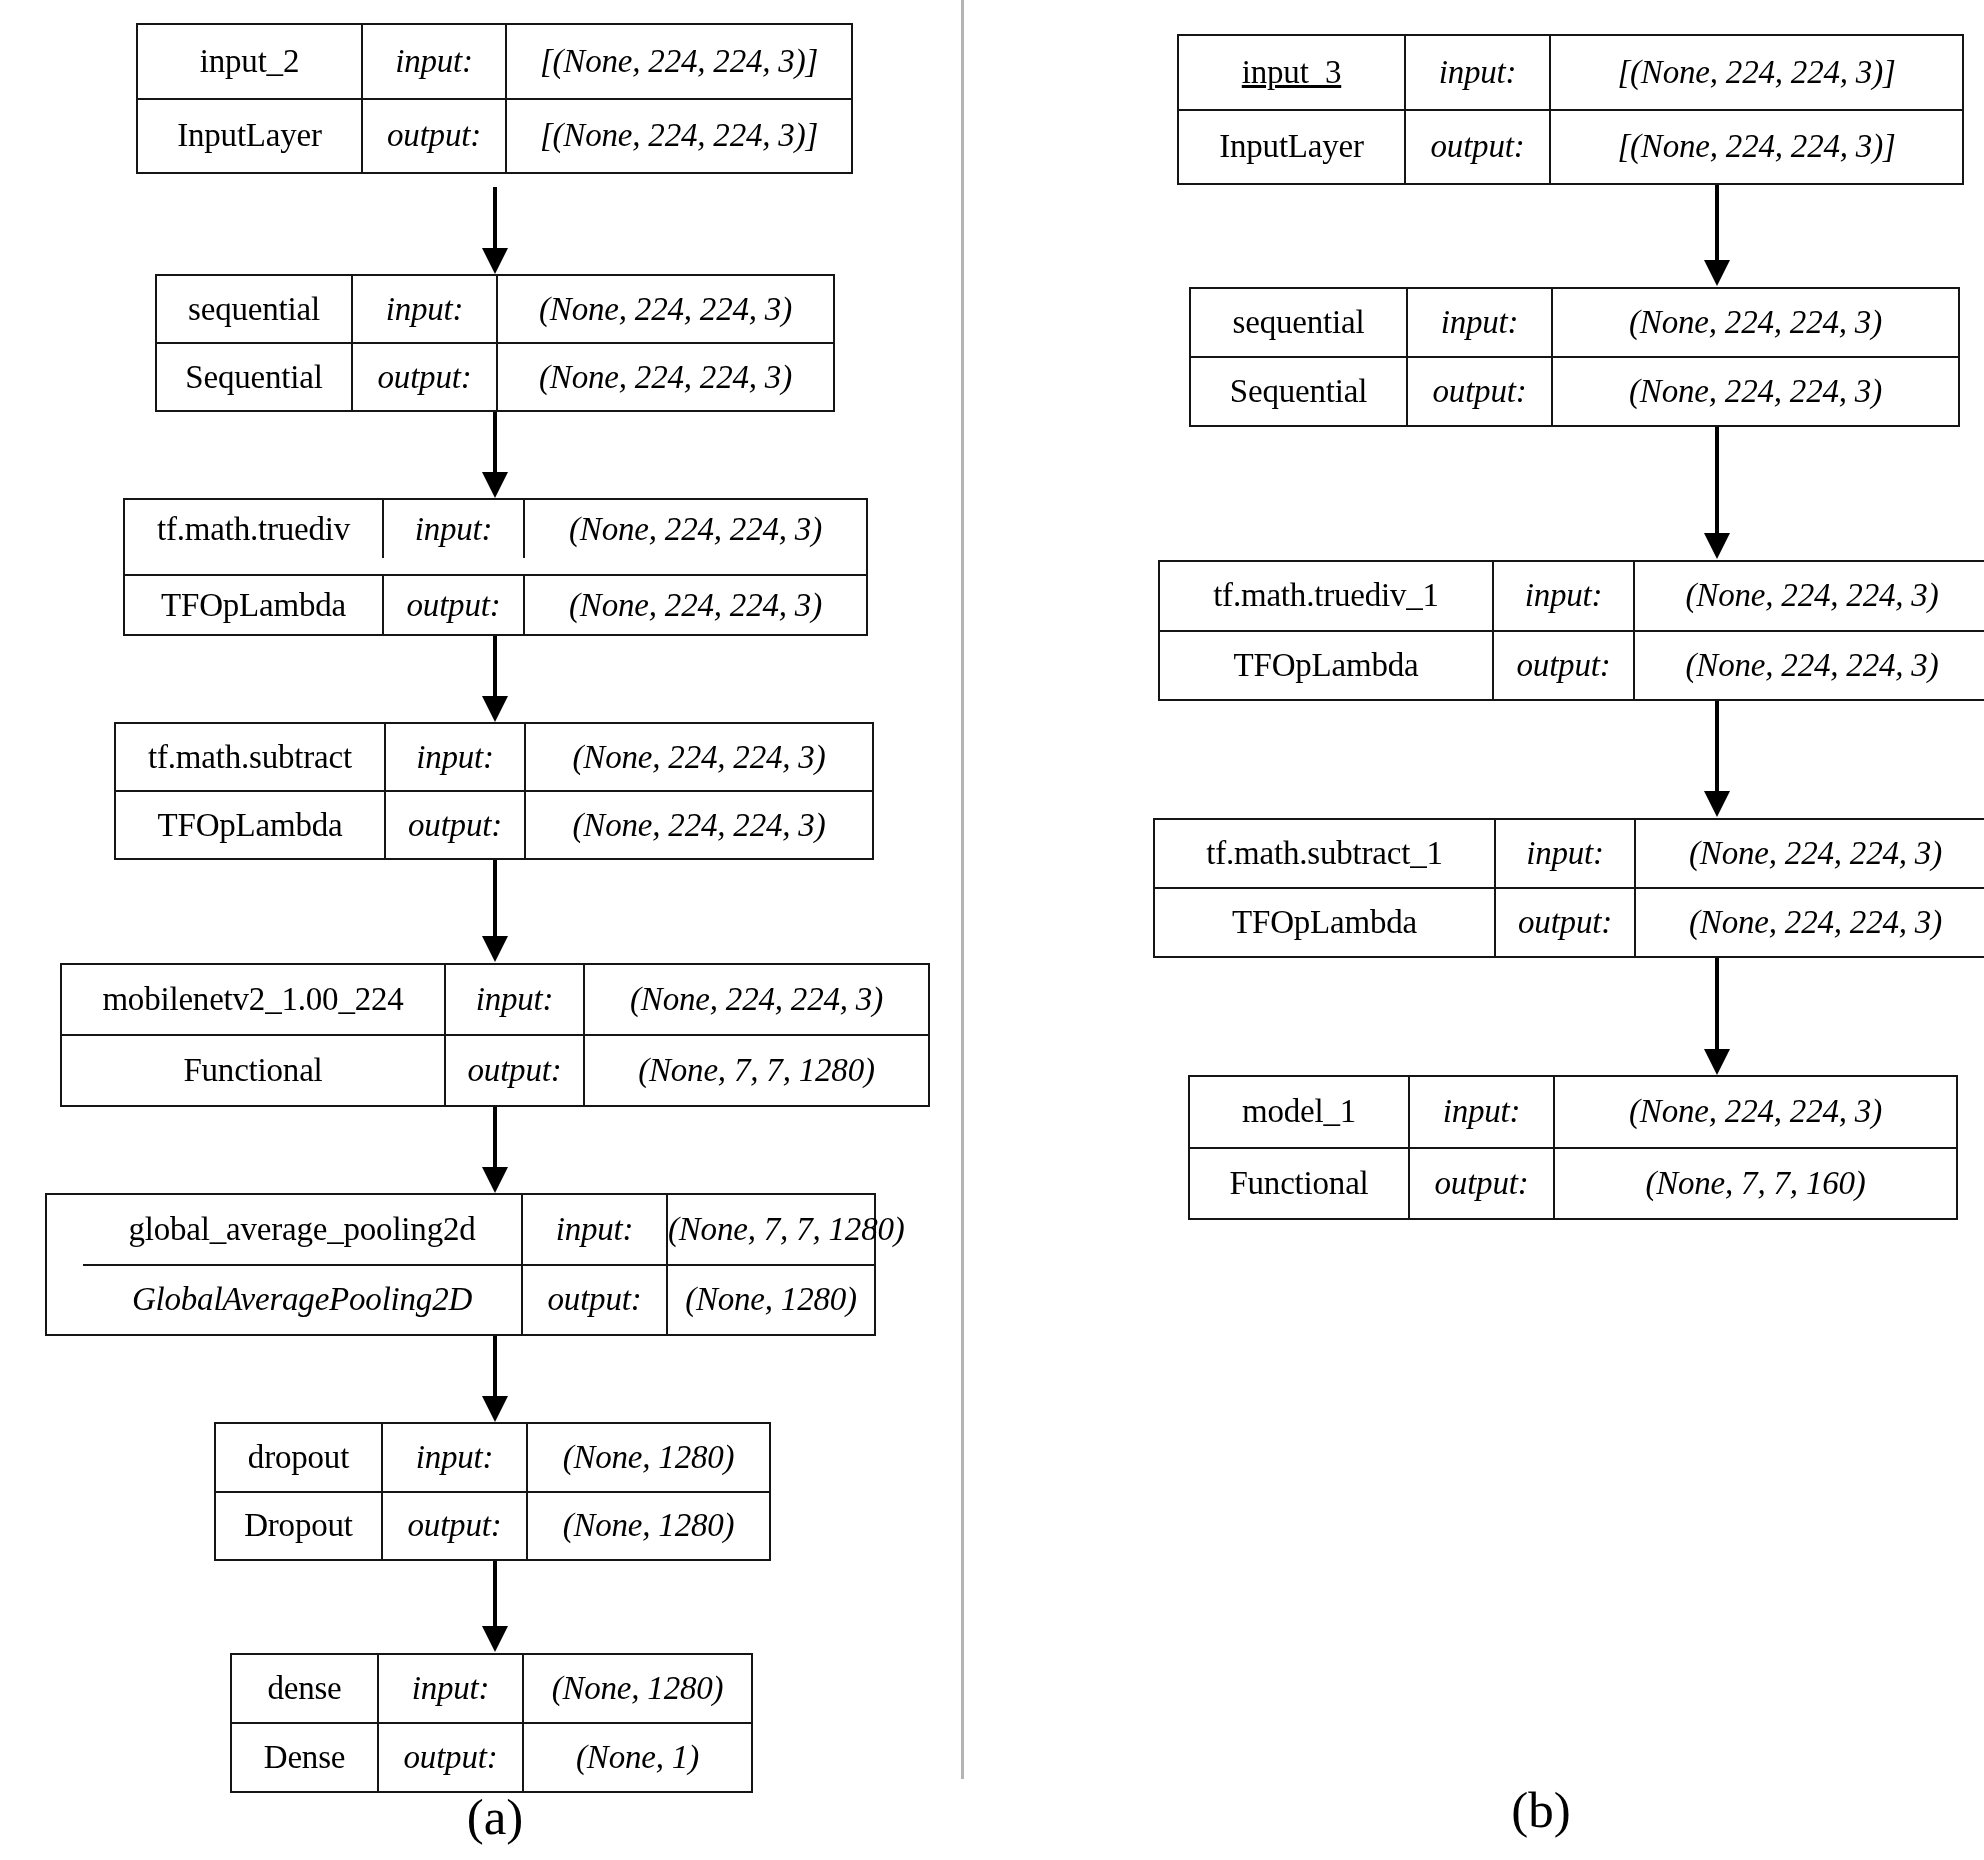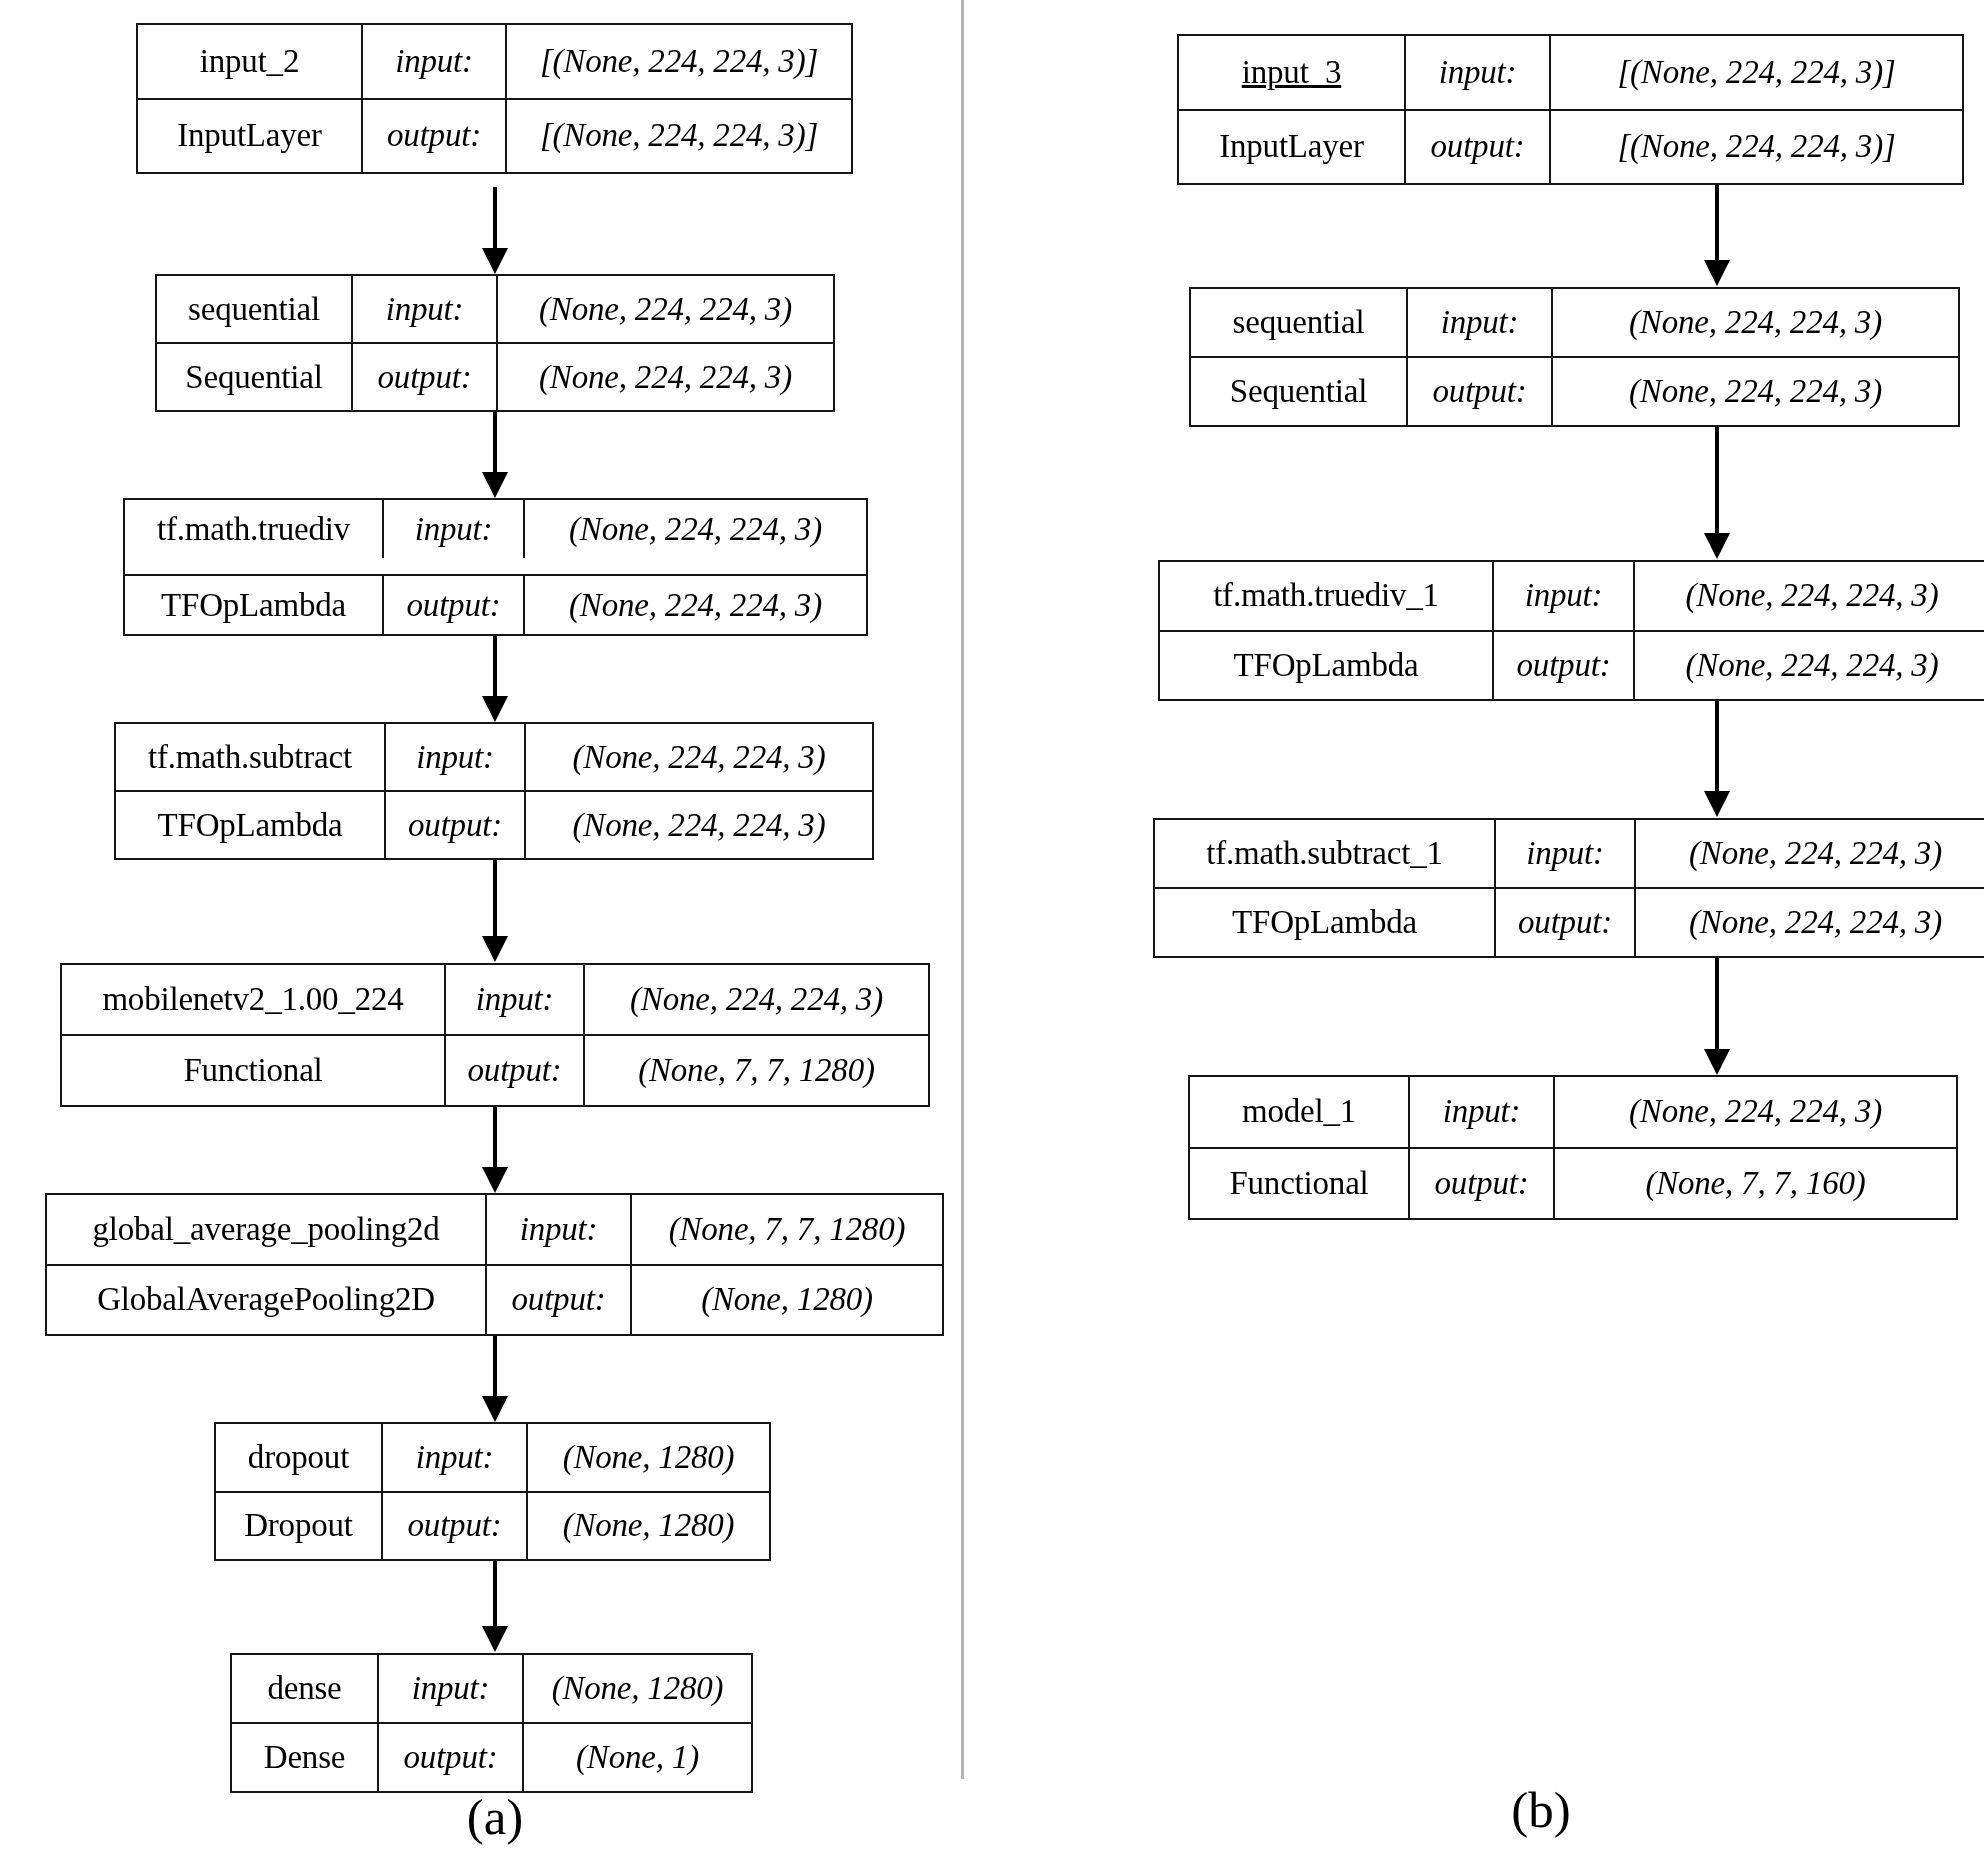--- a/index.html
+++ b/index.html
@@ -192,28 +192,28 @@
         <div class="row">
           <div class="cell c-name" style="flex: 0 0 382px;">Functional</div>
           <div class="cell c-label" style="flex: 0 0 139px;">output:</div>
           <div class="cell c-shape">(None, 7, 7, 1280)</div>
         </div>
       </div>
       <div class="arrow" style="left: 495px; top: 1107px; height: 86px;">
         <div class="shaft" style="height: 61px;"></div>
         <div class="head" style="top: 60px;"></div>
       </div>
-      <div class="node" style="left: 45px; top: 1193px; width: 899px; height: 143px;">
+      <div class="node" style="left: 45px; top: 1193px; width: 831px; height: 143px; padding-left: 36px;">
         <div class="row">
           <div class="cell c-name" style="flex: 0 0 438px;">global_average_pooling2d</div>
           <div class="cell c-label" style="flex: 0 0 145px;">input:</div>
           <div class="cell c-shape">(None, 7, 7, 1280)</div>
         </div>
         <div class="row">
-          <div class="cell c-name" style="flex: 0 0 438px;">GlobalAveragePooling2D</div>
+          <div class="cell c-name" style="flex: 0 0 438px; font-style: italic;">GlobalAveragePooling2D</div>
           <div class="cell c-label" style="flex: 0 0 145px;">output:</div>
           <div class="cell c-shape">(None, 1280)</div>
         </div>
       </div>
       <div class="arrow" style="left: 495px; top: 1336px; height: 86px;">
         <div class="shaft" style="height: 61px;"></div>
         <div class="head" style="top: 60px;"></div>
       </div>
       <div class="node" style="left: 214px; top: 1422px; width: 557px; height: 139px;">
         <div class="row">

